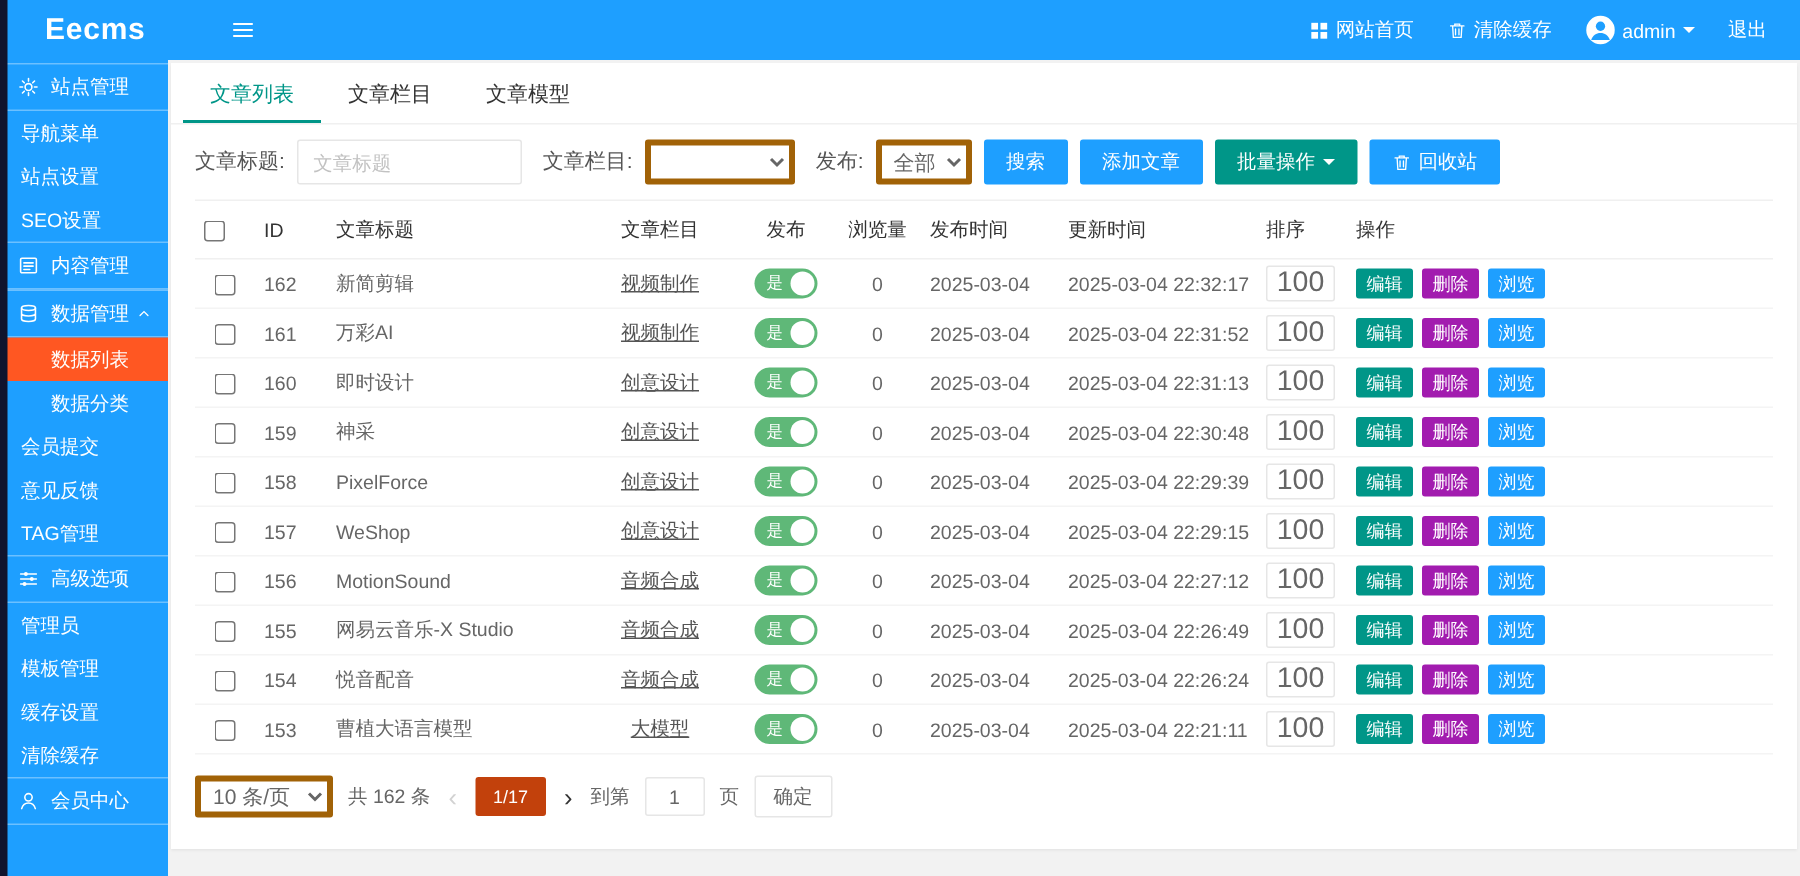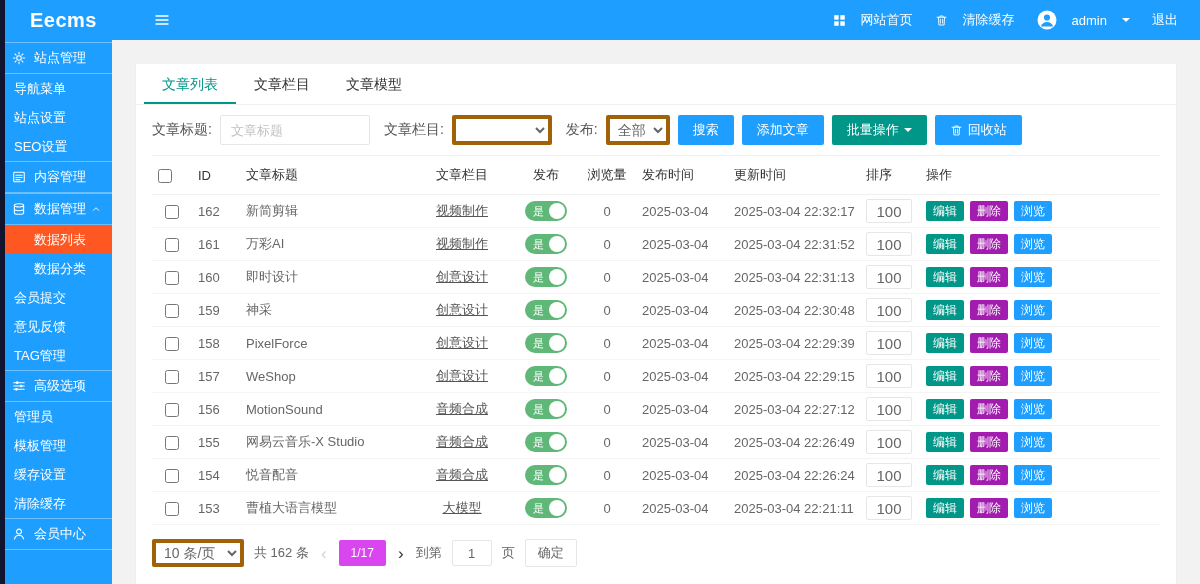--- a/index.html
+++ b/index.html
@@ -7,41 +7,41 @@
   html,body{width:1200px;height:584px;overflow:hidden}
   body{font-family:"Liberation Sans","DejaVu Sans",sans-serif;background:#f2f2f2;font-size:14px;color:#666;position:relative}
   .edge{position:absolute;left:0;top:0;width:5px;height:584px;background:#10142e;z-index:60}
 
   
   .topbar{height:40px;background:#1E9FFF;display:flex;align-items:center;color:#fff}
   .logo{width:140px;font-size:20px;font-weight:bold;padding-left:30px;letter-spacing:.5px;cursor:pointer}
   .burger{width:44px;height:40px;display:flex;align-items:center;justify-content:center;cursor:pointer}
   .burger svg{width:16px;height:16px}
   .top-right{margin-left:auto;display:flex;align-items:center;gap:22px;padding-right:22px;font-size:13px}
-  .top-link{display:flex;align-items:center;gap:15px;color:#fff;text-decoration:none;cursor:pointer;white-space:nowrap}
+  .top-link{display:flex;align-items:center;gap:5px;color:#fff;text-decoration:none;cursor:pointer;white-space:nowrap}
   .ticon svg{width:13px;height:13px;display:block}
   .avatar svg{width:20px;height:20px;display:block}
   .caret{width:0;height:0;border:4px solid transparent;border-top-color:#fff;margin-top:4px;display:inline-block}
 
   
   .layout{display:flex;height:544px}
   .sidebar{width:112px;background:#1E9FFF;color:#fff;flex-shrink:0;padding-top:2px}
   .sb-section{display:flex;align-items:center;height:32px;padding:0 10px 0 12px;font-size:13px;
     border-top:1px solid rgba(255,255,255,.35);border-bottom:1px solid rgba(255,255,255,.35);cursor:pointer}
   .sb-item{height:29px;line-height:29px;padding-left:14px;font-size:13px;cursor:pointer}
   .sb-sub{height:29px;line-height:29px;padding-left:34px;font-size:13px;cursor:pointer}
   .sb-active{background:#FF5722}
   .sb-icon{margin-right:8px;display:flex}
   .sb-icon svg{width:14px;height:14px}
   .sb-chevron{margin-left:auto;display:flex}
   .sb-chevron svg{width:12px;height:12px}
   .sb-label{white-space:nowrap}
 
   
-  .content{flex:1;padding:24px;overflow:hidden}
+  .content{flex:1;padding:2px;overflow:hidden}
   .card{background:#fff;min-height:524px;box-shadow:0 1px 2px rgba(0,0,0,.06)}
   .tabs{display:flex;border-bottom:1px solid #f0f0f0;padding-left:8px}
   .tab{padding:0 18px;height:40px;line-height:40px;font-size:14px;color:#333;cursor:pointer;position:relative}
   .tab-active{color:#009688}
   .tab-active::after{content:"";position:absolute;left:0;right:0;bottom:0;height:2px;background:#009688}
 
   
   .filterbar{display:flex;align-items:center;gap:8px;padding:10px 16px}
   .flabel{font-size:14px;color:#555;margin-left:6px;white-space:nowrap}
   .flabel.first{margin-left:0}
@@ -59,33 +59,33 @@
   .dtable{width:calc(100% - 32px);margin:0 16px;border-collapse:collapse;font-size:13px;color:#666;table-layout:fixed;border-top:1px solid #f0f0f0}
   .dtable th{font-size:13px;color:#333;text-align:left;padding:10px 6px;border-bottom:1px solid #f0f0f0;font-weight:normal;white-space:nowrap}
   .dtable td{padding:4px 6px;border-bottom:1px solid #f4f4f4;height:30px;white-space:nowrap;overflow:hidden}
   .dtable th.h2,.dtable th.h3,.dtable th.h4{text-align:center}
   .c-center{text-align:center}
   .dtable input[type=checkbox]{width:14px;height:14px;cursor:pointer;vertical-align:middle}
   .cat-link{color:#555;text-decoration:underline;cursor:pointer}
   .toggle{position:relative;display:inline-block;width:42px;height:20px;border-radius:10px;background:#5FB878;cursor:pointer;vertical-align:middle}
   .toggle-text{position:absolute;left:8px;top:3px;font-size:11px;color:#fff;line-height:14px}
   .toggle-knob{position:absolute;right:2px;top:2px;width:16px;height:16px;border-radius:50%;background:#fff}
-  .sort-input{width:46px;height:24px;border:1px solid #e6e6e6;border-radius:2px;text-align:center;font-size:15px;color:#666;outline:none}
+  .sort-input{width:46px;height:24px;border:1px solid #e6e6e6;border-radius:2px;text-align:center;font-size:19px;color:#666;outline:none}
   .act{height:20px;padding:0 7px;border:none;border-radius:2px;color:#fff;font-size:12px;margin-right:6px;cursor:pointer}
   .act-edit{background:#009688}
   .act-del{background:#a21caf}
   .act-view{background:#1E9FFF}
 
   
   .pager{display:flex;align-items:center;gap:10px;padding:14px 16px;font-size:13px;color:#666}
   .fselect.psize{width:92px;height:28px}
   .ptotal{color:#666}
   .pprev{color:#d2d2d2;font-size:17px;cursor:default;padding:0 2px;line-height:1}
   .pnext{color:#333;font-size:17px;cursor:pointer;padding:0 2px;line-height:1}
-  .pcurrent{background:#d946ef;color:#fff;height:26px;line-height:26px;padding:0 12px;border-radius:2px;font-size:12px}
+  .pcurrent{background:#c2410c;color:#fff;height:26px;line-height:26px;padding:0 12px;border-radius:2px;font-size:12px}
   .pinput{width:40px;height:26px;border:1px solid #e6e6e6;border-radius:2px;text-align:center;font-size:13px;color:#666;outline:none}
   .pconfirm{height:28px;padding:0 12px;background:#fff;border:1px solid #e6e6e6;border-radius:2px;color:#666;font-size:13px;cursor:pointer}
 </style>
 </head>
 <body>
 
 <div class="edge"></div>
 
 <header class="topbar">
   <div class="logo">Eecms</div>

